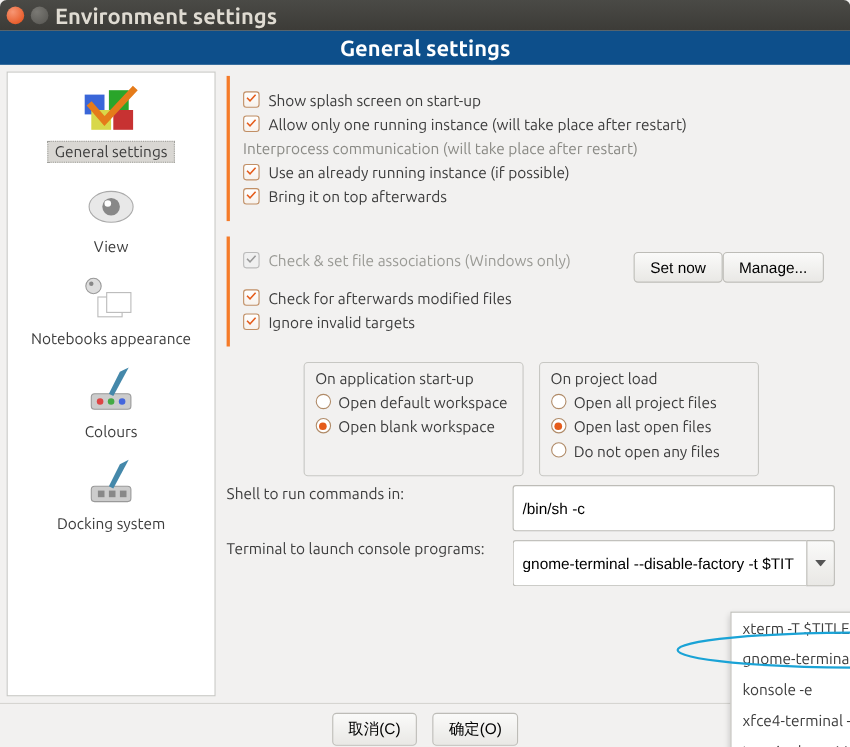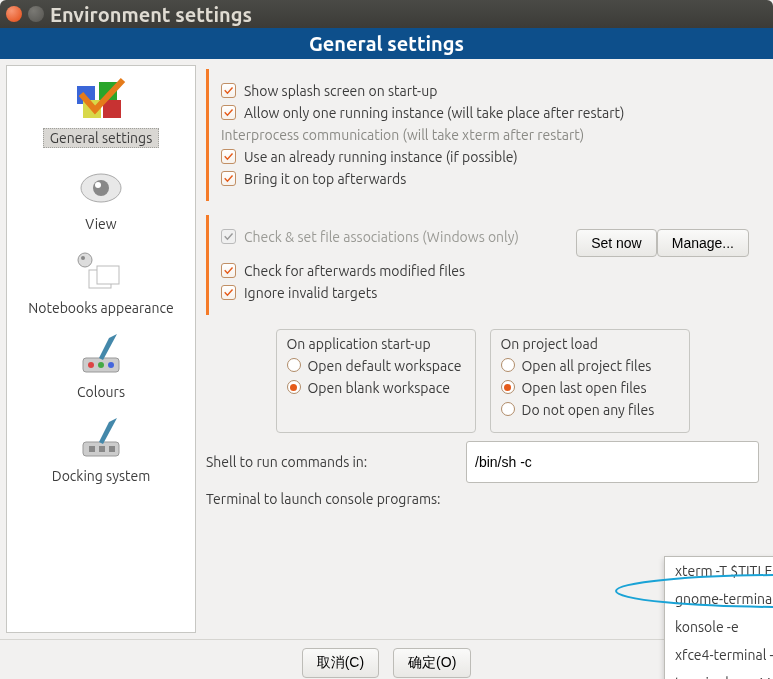--- a/index.html
+++ b/index.html
@@ -138,21 +138,21 @@
     background: #fff;
     flex-shrink:0;
   }
   .radio.on::after {
     content: "";
     width: 7px; height: 7px; border-radius: 50%;
     background: #e55b1a;
   }
   .formrow {
     display: flex;
-    align-items: center;
+    align-items: flex-start;
     margin: 8px 0;
   }
   .formrow .lbl { width: 260px; }
   .input {
     flex: 1;
     border: 1px solid #bdbcb7;
     border-radius: 3px;
     padding: 12px 8px;
     background: #fff;
     font-size: 14px;
@@ -285,21 +285,21 @@
 
     <div class="group">
       <div class="row">
         <span class="chk checked"></span>
         <span>Show splash screen on start-up</span>
       </div>
       <div class="row">
         <span class="chk checked"></span>
         <span>Allow only one running instance (will take place after restart)</span>
       </div>
-      <div class="subhead">Interprocess communication (will take xterm after restart)</div>
+      <div class="subhead">Interprocess communication (will take place after restart)</div>
       <div class="row">
         <span class="chk checked"></span>
         <span>Use an already running instance (if possible)</span>
       </div>
       <div class="row">
         <span class="chk checked"></span>
         <span>Bring it on top afterwards</span>
       </div>
     </div>
 
@@ -350,20 +350,28 @@
       </div>
     </div>
 
     <div class="formrow">
       <span class="lbl">Shell to run commands in:</span>
       <input class="input" value="/bin/sh -c" style="">
     </div>
 
     <div class="formrow">
       <span class="lbl">Terminal to launch console programs:</span>
+      <div class="combo">
+        <input class="input" value="gnome-terminal --disable-factory -t $TIT" style="">
+        <span class="drop">
+          <svg width="10" height="6">
+              <path d="M0 0 L10 0 L5 6 Z" fill="#555"></path>
+            </svg>
+        </span>
+      </div>
     </div>
 
     <div class="dropdown">
       <div class="opt">xterm -T $TITLE -e</div>
       <div class="opt">gnome-terminal --disable-factory -t $TITLE -x</div>
       <div class="opt">konsole -e</div>
       <div class="opt">xfce4-terminal -T $TITLE -x</div>
       <div class="opt">terminology -M -T $TITLE -e</div>
     </div>
 

